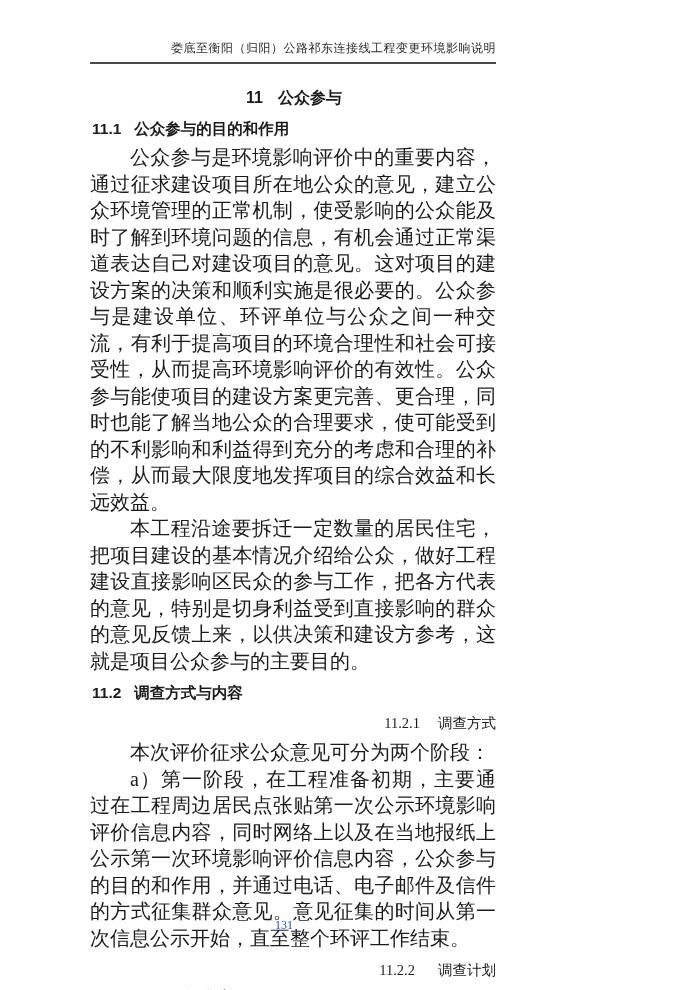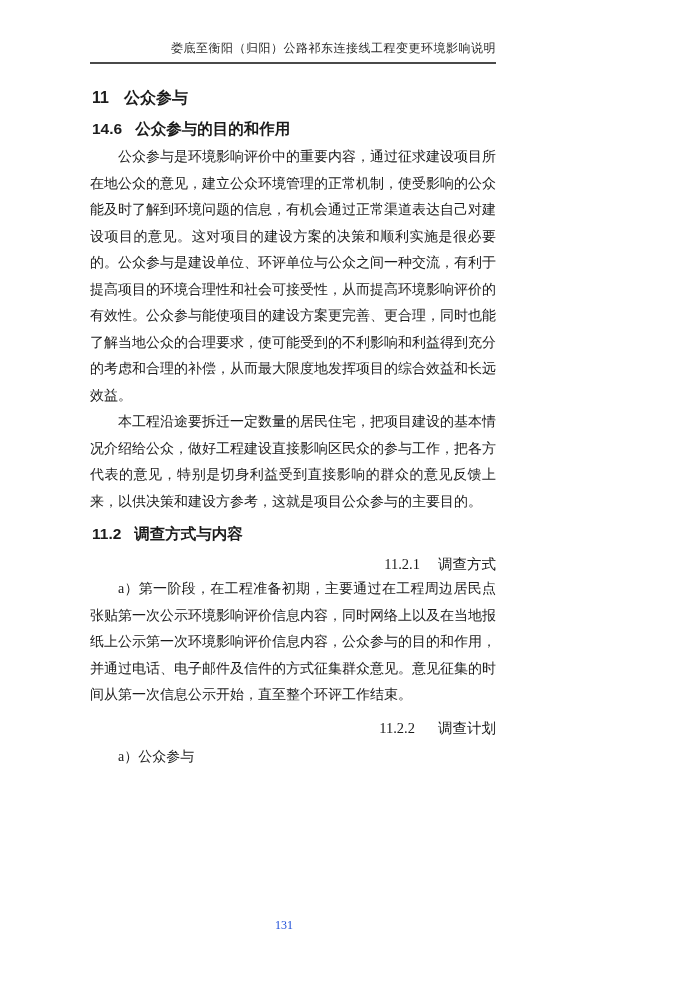--- a/index.html
+++ b/index.html
@@ -30,20 +30,21 @@
     border: 0;
     border-top: 2px solid #4a4a4a;
     margin: 0 0 0 0;
   }
   h1.chapter {
     font-family: "Liberation Sans", "DejaVu Sans", sans-serif;
     font-weight: bold;
     font-size: 16px;
     line-height: 24px;
     margin: 22px 0 0 2px;
+    text-align: center;
   }
   h1.chapter .h-num { margin-right: 15px; }
   h2.sect {
     font-family: "Liberation Sans", "DejaVu Sans", sans-serif;
     font-weight: bold;
     font-size: 15.5px;
     line-height: 23px;
     margin: 7px 0 0 2px;
   }
   h2.sect .h-num { margin-right: 13px; }
@@ -52,21 +53,21 @@
     font-weight: normal;
     font-size: 14.5px;
     line-height: 23px;
     margin: 8px 0 0 2px;
     text-align: right;
   }
   h3.subsect .h-num { margin-right: 18px; }
   h3.subsect.tight { margin-left: 8px; }
   h3.subsect.tight .h-num { margin-right: 23px; }
   p.body-par {
-    font-size: 14px;
+    font-size: 20px;
     line-height: 26.5px;
     text-align: justify;
     text-indent: 2em;
     margin: 4px 0 0 0;
   }
   p.body-par.flow { margin-top: 0; }
   .page-number {
     position: absolute;
     top: 918px;
     left: 0;
@@ -82,34 +83,35 @@
 <div class="page">
 
   <div class="running-header">娄底至衡阳（归阳）公路祁东连接线工程变更环境影响说明</div>
   <hr class="header-rule">
 
   <h1 class="chapter">
     <span class="h-num">11</span><span class="h-title">公众参与</span>
   </h1>
 
   <h2 class="sect">
-    <span class="h-num">14.6</span><span class="h-title">公众参与的目的和作用</span>
+    <span class="h-num">11.1</span><span class="h-title">公众参与的目的和作用</span>
   </h2>
 
   <p class="body-par">公众参与是环境影响评价中的重要内容，通过征求建设项目所在地公众的意见，建立公众环境管理的正常机制，使受影响的公众能及时了解到环境问题的信息，有机会通过正常渠道表达自己对建设项目的意见。这对项目的建设方案的决策和顺利实施是很必要的。公众参与是建设单位、环评单位与公众之间一种交流，有利于提高项目的环境合理性和社会可接受性，从而提高环境影响评价的有效性。公众参与能使项目的建设方案更完善、更合理，同时也能了解当地公众的合理要求，使可能受到的不利影响和利益得到充分的考虑和合理的补偿，从而最大限度地发挥项目的综合效益和长远效益。</p>
   <p class="body-par flow">本工程沿途要拆迁一定数量的居民住宅，把项目建设的基本情况介绍给公众，做好工程建设直接影响区民众的参与工作，把各方代表的意见，特别是切身利益受到直接影响的群众的意见反馈上来，以供决策和建设方参考，这就是项目公众参与的主要目的。</p>
 
   <h2 class="sect">
     <span class="h-num">11.2</span><span class="h-title">调查方式与内容</span>
   </h2>
 
   <h3 class="subsect">
     <span class="h-num">11.2.1</span><span class="h-title">调查方式</span>
   </h3>
 
+  <p class="body-par">本次评价征求公众意见可分为两个阶段：</p>
   <p class="body-par flow">a）第一阶段，在工程准备初期，主要通过在工程周边居民点张贴第一次公示环境影响评价信息内容，同时网络上以及在当地报纸上公示第一次环境影响评价信息内容，公众参与的目的和作用，并通过电话、电子邮件及信件的方式征集群众意见。意见征集的时间从第一次信息公示开始，直至整个环评工作结束。</p>
 
   <h3 class="subsect tight">
     <span class="h-num">11.2.2</span><span class="h-title">调查计划</span>
   </h3>
 
   <p class="body-par">a）公众参与</p>
 
   <div class="page-number">131</div>
 

